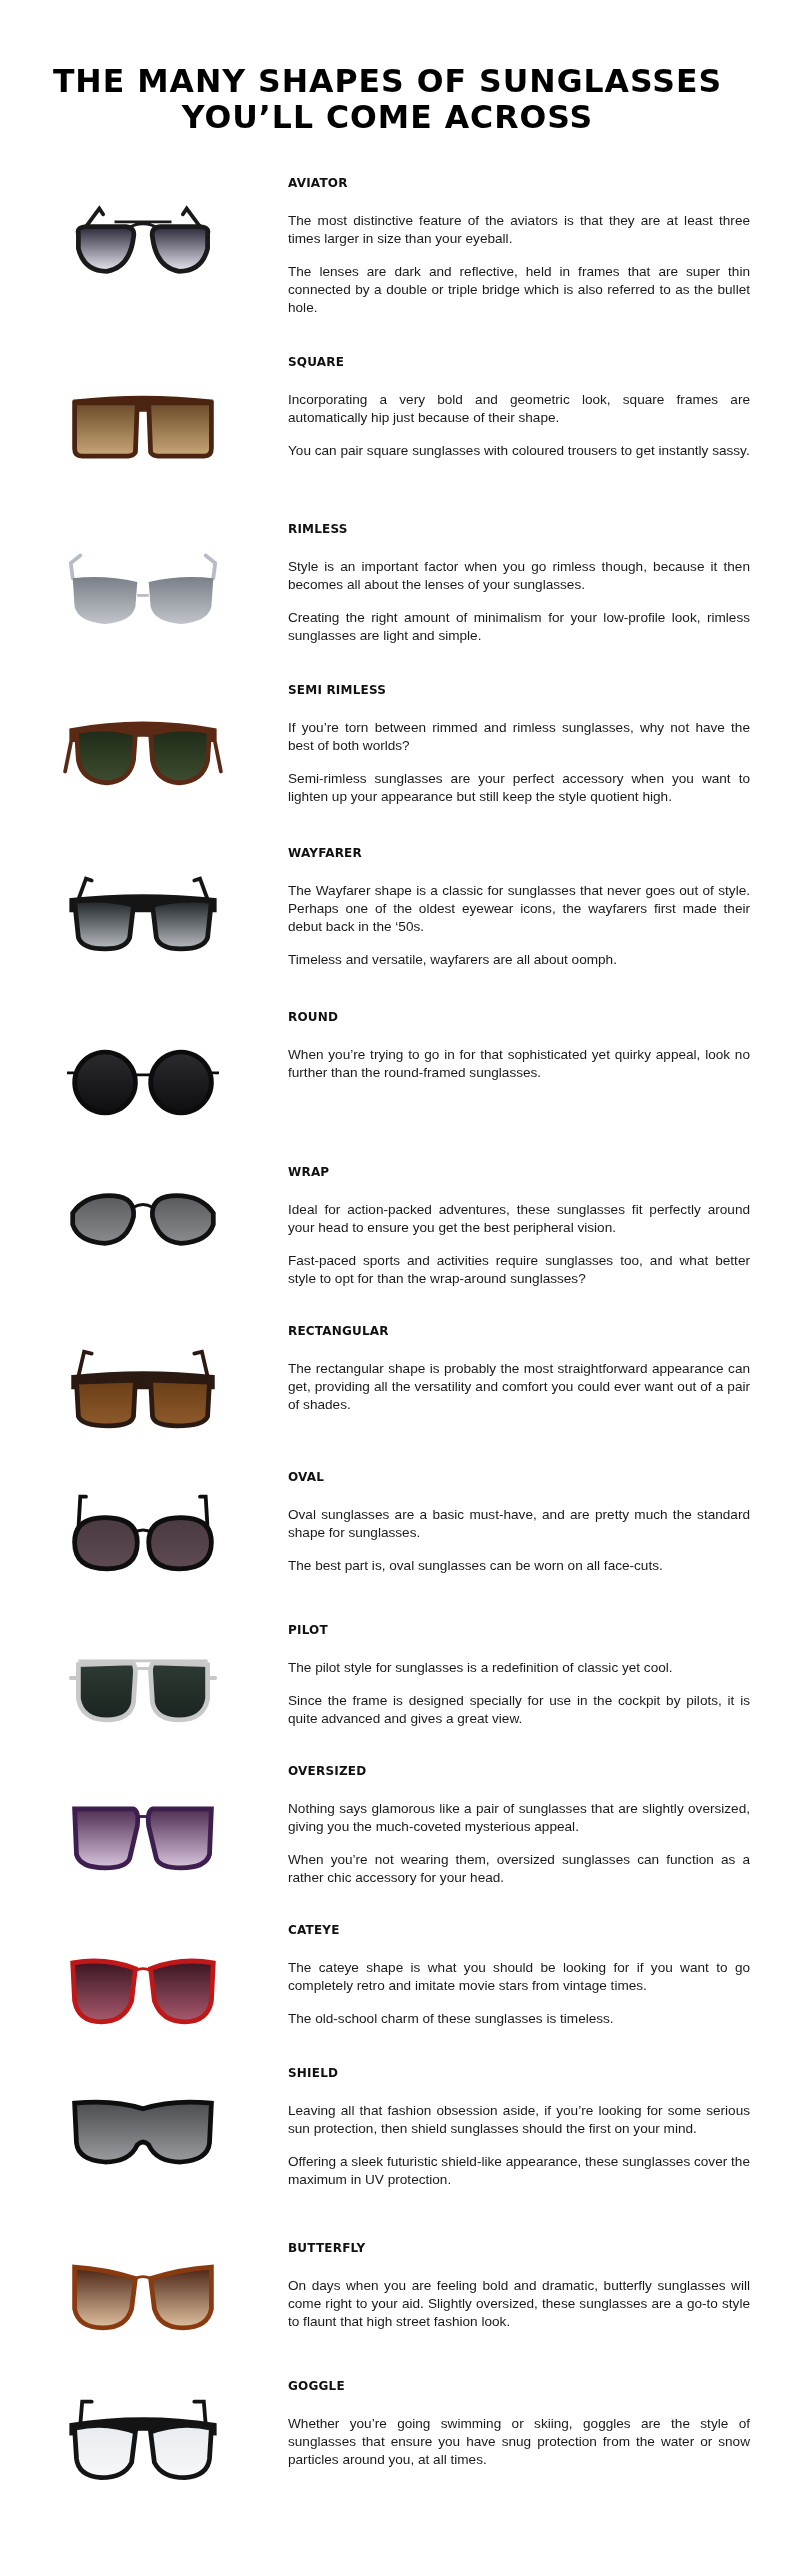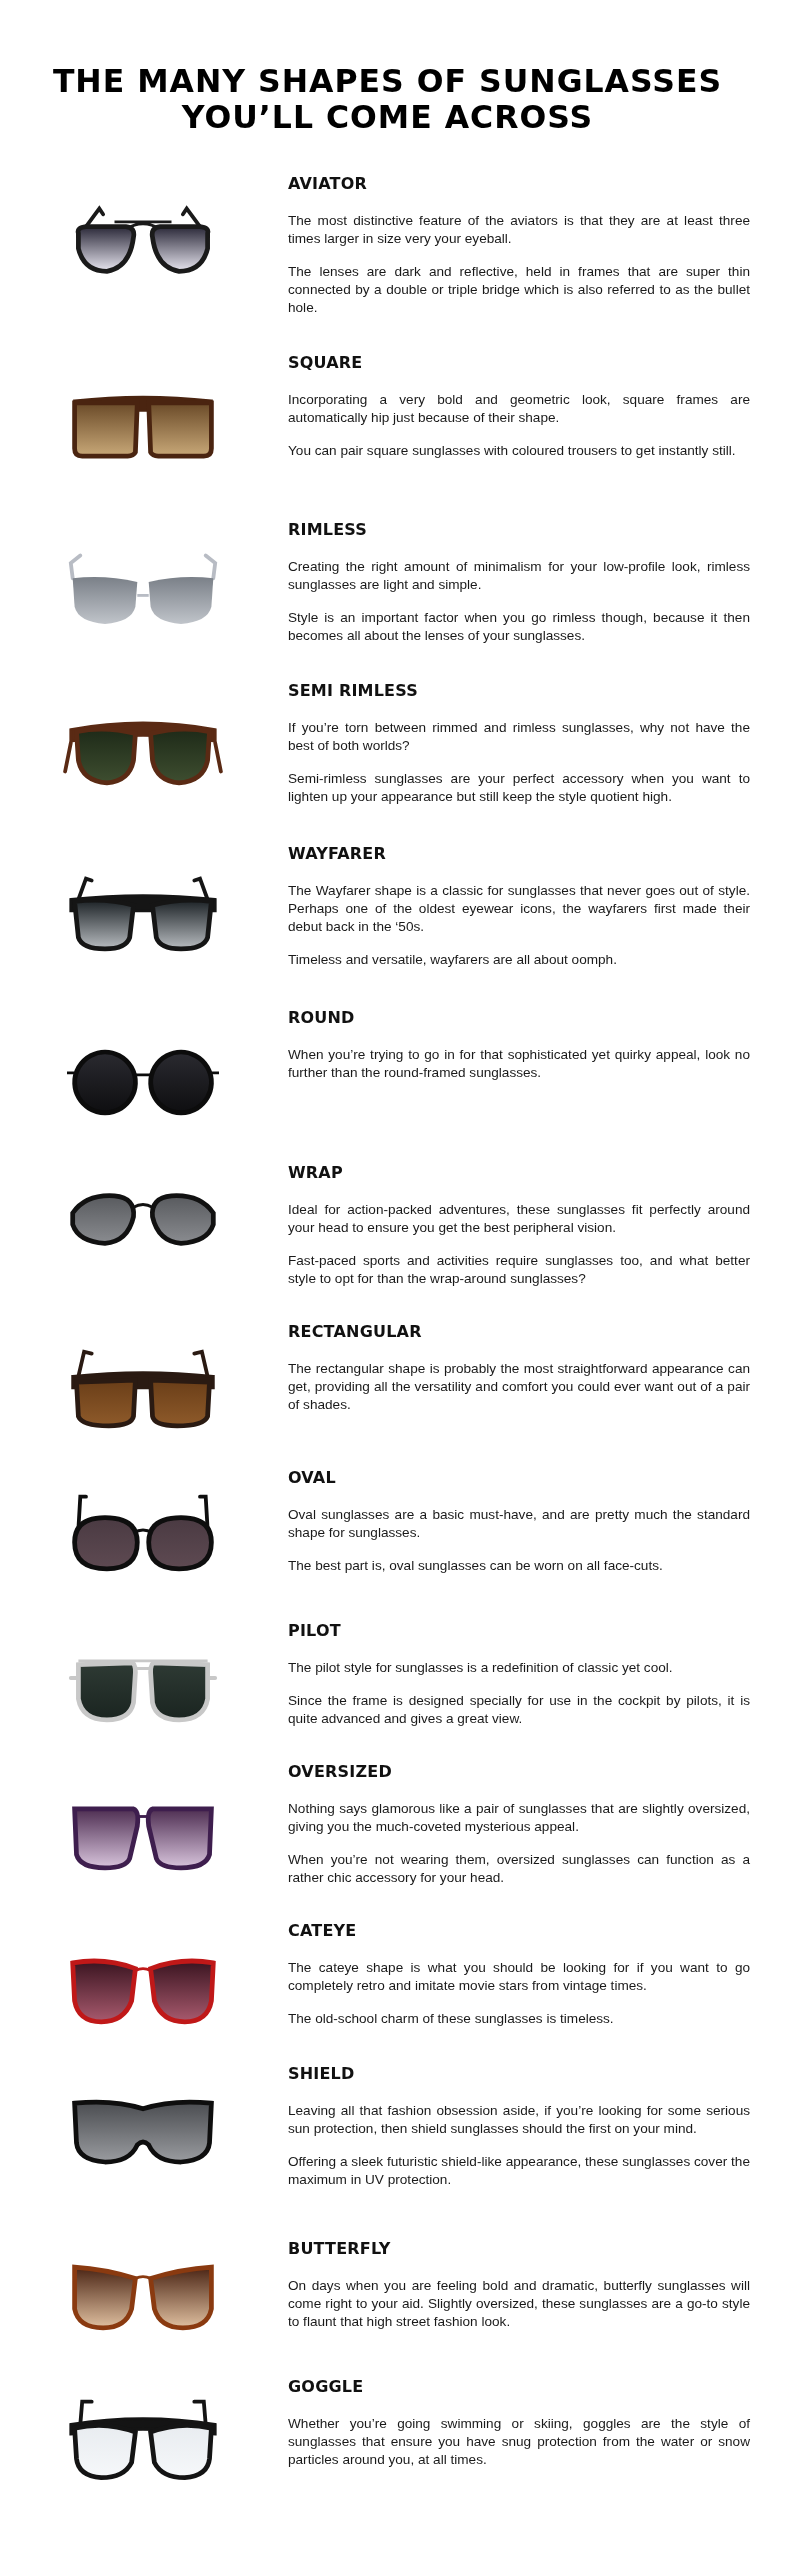--- a/index.html
+++ b/index.html
@@ -3,21 +3,21 @@
 <meta charset="utf-8">
 <style>
   html, body { margin: 0; padding: 0; background: #ffffff; }
   body { width: 813px; height: 2576px; position: relative; overflow: hidden; font-family: "DejaVu Sans", sans-serif; color: #111; }
   .title { position: absolute; left: 0; top: 42px; width: 775px; text-align: center; font-family: "DejaVu Sans", sans-serif; font-weight: bold; font-size: 31.5px; line-height: 36px; letter-spacing: 1px; color: #000; }
   .title span { display: block; }
   .section { position: absolute; left: 0; width: 813px; }
   .thumb { position: absolute; left: 57px; width: 172px; height: 95px; }
   .thumb svg { width: 172px; height: 95px; display: block; }
   .content { position: absolute; left: 288px; width: 462px; }
-  .heading { font-family: "DejaVu Sans", sans-serif; font-size: 16px; line-height: 19px; color: #111; margin: 0 0 19px 0; letter-spacing: 0.2px; }
+  .heading { font-family: "DejaVu Sans", sans-serif; font-size: 12px; line-height: 19px; color: #111; margin: 0 0 19px 0; letter-spacing: 0.2px; }
   .para { font-family: "Liberation Sans", sans-serif; font-size: 13.6px; line-height: 18px; color: #1a1a1a; margin: 0 0 15.3px 0; text-align: justify; }
 </style>
 </head>
 <body>
 
 <h1 class="title">
   <span>THE MANY SHAPES OF SUNGLASSES</span>
   <span>YOU’LL COME ACROSS</span>
 </h1>
 
@@ -32,63 +32,63 @@
             </linearGradient>
           </defs>
           <path d="M30,27 L44,8 L48,14 M150,27 L136,8 L132,14" fill="none" stroke="#1a1a1a" stroke-width="4" stroke-linecap="round"></path>
           <path d="M72,30 Q90,18 108,30 M60,22 L120,22" fill="none" stroke="#1a1a1a" stroke-width="3"></path>
           <path d="M22,34 Q20,28 30,27 L72,27 Q82,28 80,38 Q76,70 52,74 Q28,74 22,50 Z" fill="url(#g0)" stroke="#1a1a1a" stroke-width="5"></path>
           <path d="M158,34 Q160,28 150,27 L108,27 Q98,28 100,38 Q104,70 128,74 Q152,74 158,50 Z" fill="url(#g0)" stroke="#1a1a1a" stroke-width="5"></path>
         </svg>
       </div>
       <div class="content">
         <h2 class="heading">AVIATOR</h2>
-        <p class="para">The most distinctive feature of the aviators is that they are at least three times larger in size very your eyeball.</p>
+        <p class="para">The most distinctive feature of the aviators is that they are at least three times larger in size than your eyeball.</p>
         <p class="para">The lenses are dark and reflective, held in frames that are super thin connected by a double or triple bridge which is also referred to as the bullet hole.</p>
       </div>
     </div>
     <div class="section" style="top: 353px;">
       <div class="thumb" style="top: 27px;">
         <svg viewBox="0 0 180 100" xmlns="http://www.w3.org/2000/svg">
           <defs>
             <linearGradient id="g1" x1="0" y1="0" x2="0" y2="1">
               <stop offset="0" stop-color="#6a4a28"></stop>
               <stop offset="1" stop-color="#c8a878"></stop>
             </linearGradient>
           </defs>
           <path d="M18,22 Q90,14 162,22 L162,32 L18,32 Z" fill="#4a2410" stroke="#4a2410" stroke-width="3"></path>
           <path d="M18,24 L84,24 L82,76 Q80,80 74,80 L26,80 Q18,80 18,72 Z" fill="url(#g1)" stroke="#4a2410" stroke-width="5"></path>
           <path d="M162,24 L96,24 L98,76 Q100,80 106,80 L154,80 Q162,80 162,72 Z" fill="url(#g1)" stroke="#4a2410" stroke-width="5"></path>
         </svg>
       </div>
       <div class="content">
         <h2 class="heading">SQUARE</h2>
         <p class="para">Incorporating a very bold and geometric look, square frames are automatically hip just because of their shape.</p>
-        <p class="para">You can pair square sunglasses with coloured trousers to get instantly still.</p>
+        <p class="para">You can pair square sunglasses with coloured trousers to get instantly sassy.</p>
       </div>
     </div>
     <div class="section" style="top: 520px;">
       <div class="thumb" style="top: 26px;">
         <svg viewBox="0 0 180 100" xmlns="http://www.w3.org/2000/svg">
           <defs>
             <linearGradient id="g2" x1="0" y1="0" x2="0" y2="1">
               <stop offset="0" stop-color="#7a8088"></stop>
               <stop offset="1" stop-color="#c0c4ca"></stop>
             </linearGradient>
           </defs>
           <path d="M16,34 L14,18 L24,10 M164,34 L166,18 L156,10" fill="none" stroke="#b8bcc4" stroke-width="4" stroke-linecap="round"></path>
           <path d="M84,52 L96,52" fill="none" stroke="#b8bcc4" stroke-width="3"></path>
           <path d="M16,34 Q50,30 84,38 L82,64 Q78,80 50,82 Q22,80 18,64 Z" fill="url(#g2)" stroke="#b8bcc4" stroke-width="0"></path>
           <path d="M164,34 Q130,30 96,38 L98,64 Q102,80 130,82 Q158,80 162,64 Z" fill="url(#g2)" stroke="#b8bcc4" stroke-width="0"></path>
         </svg>
       </div>
       <div class="content">
         <h2 class="heading">RIMLESS</h2>
+        <p class="para">Style is an important factor when you go rimless though, because it then becomes all about the lenses of your sunglasses.</p>
         <p class="para">Creating the right amount of minimalism for your low-profile look, rimless sunglasses are light and simple.</p>
-        <p class="para">Style is an important factor when you go rimless though, because it then becomes all about the lenses of your sunglasses.</p>
       </div>
     </div>
     <div class="section" style="top: 681px;">
       <div class="thumb" style="top: 24px;">
         <svg viewBox="0 0 180 100" xmlns="http://www.w3.org/2000/svg">
           <defs>
             <linearGradient id="g3" x1="0" y1="0" x2="0" y2="1">
               <stop offset="0" stop-color="#1e2a18"></stop>
               <stop offset="1" stop-color="#3e4e30"></stop>
             </linearGradient>

